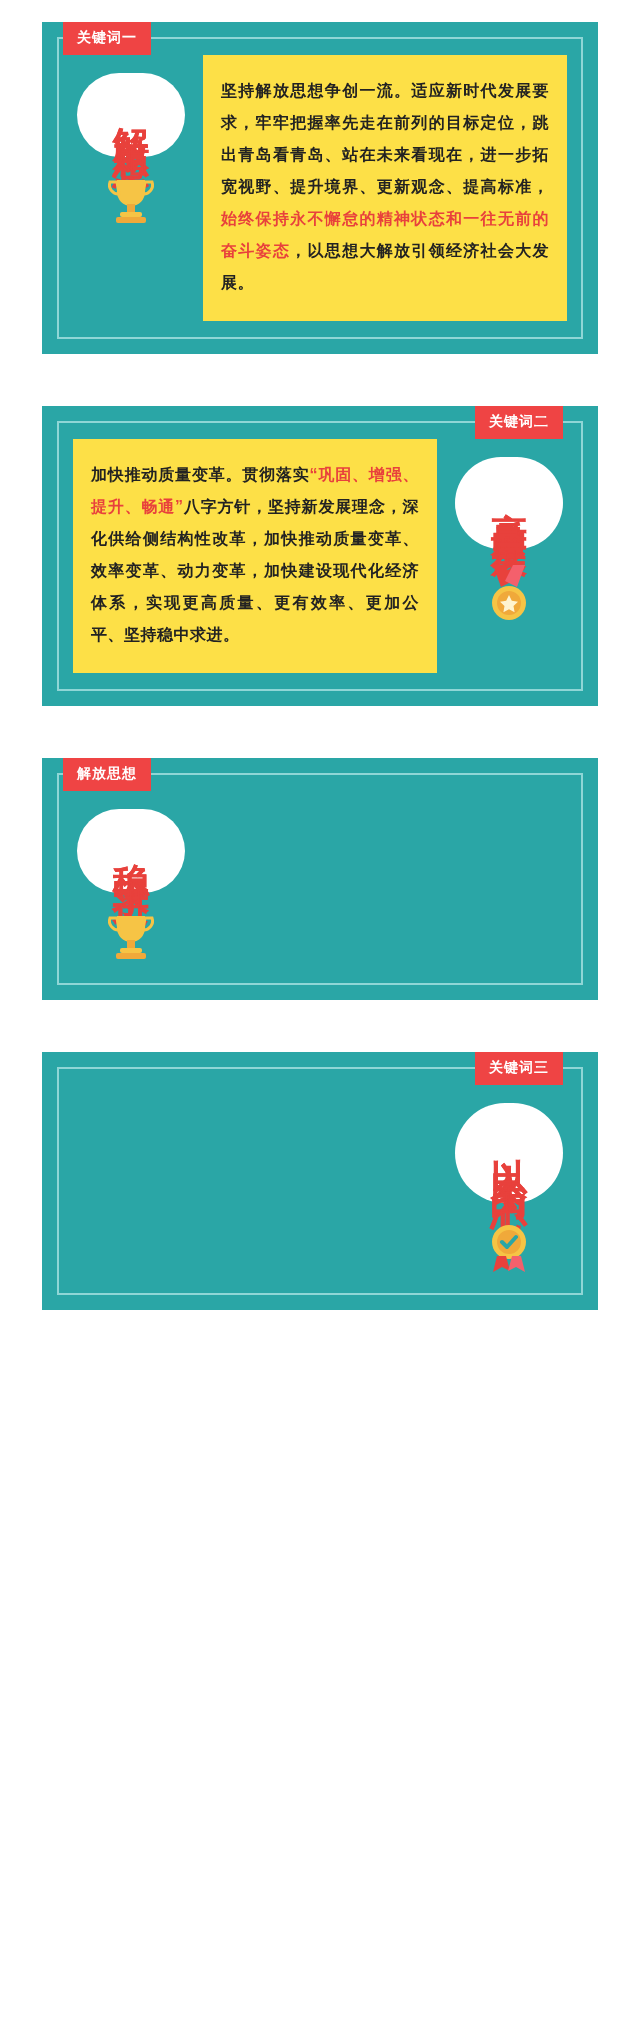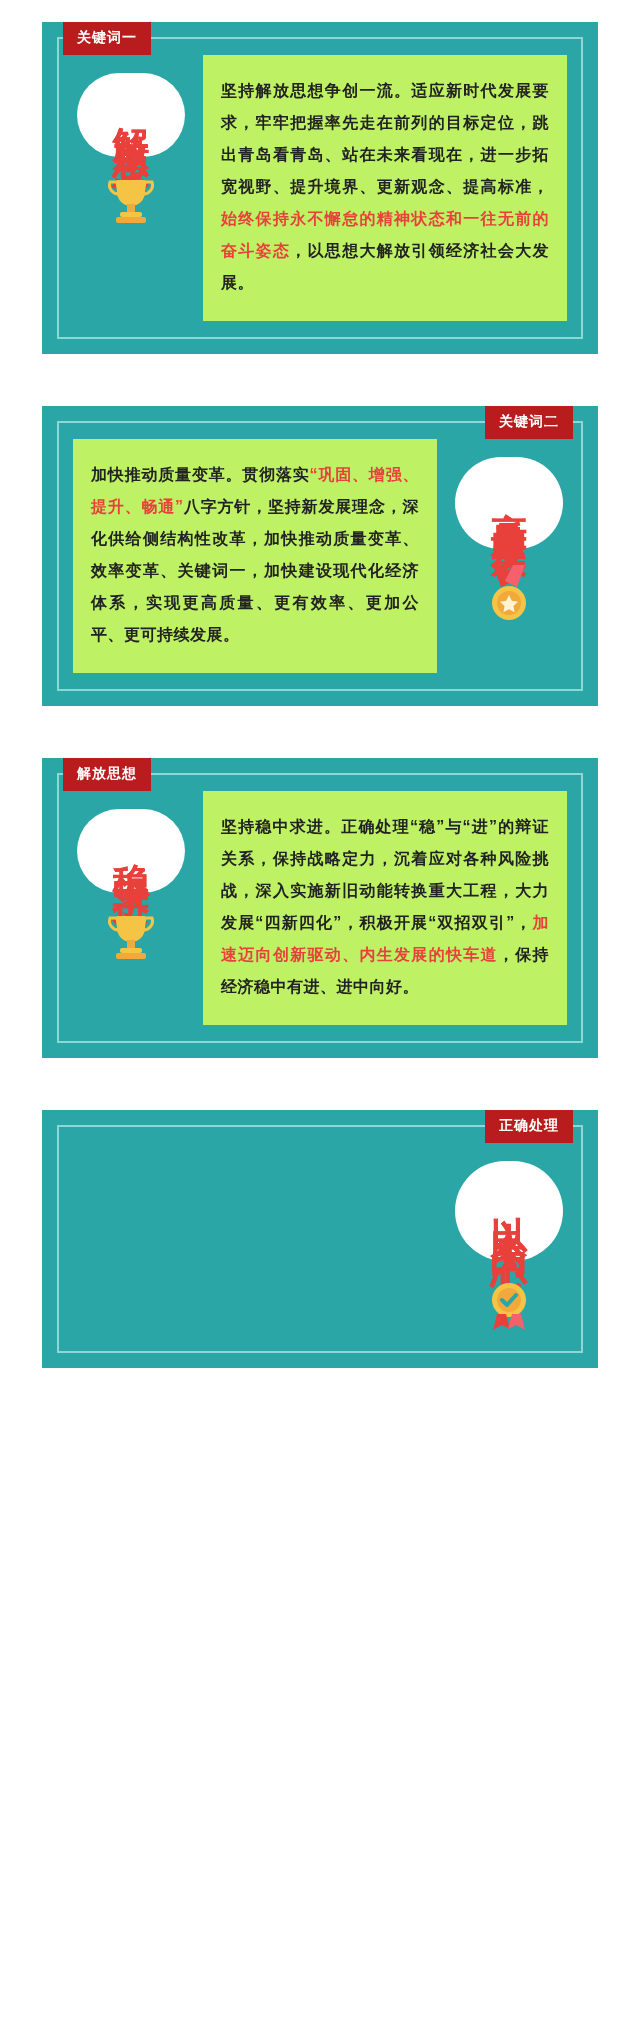--- a/index.html
+++ b/index.html
@@ -27,31 +27,31 @@
     display: flex;
     gap: 14px;
   }
   .card.left .card-inner { flex-direction: row; }
   .card.right .card-inner { flex-direction: row-reverse; }
 
   
   .badge {
     position: absolute;
     top: -3px;
-    background: #b91c1c;
+    background: #ef4444;
     color: #ffffff;
     font-size: 14px;
     font-weight: bold;
     letter-spacing: 1px;
     padding: 7px 14px 8px 14px;
     white-space: nowrap;
     z-index: 5;
   }
   .card.left .badge { left: 18px; }
-  .card.right .badge { right: 22px; }
+  .card.right .badge { right: 32px; }
 
   
   .pill-col {
     width: 116px;
     flex: 0 0 116px;
     display: flex;
     flex-direction: column;
     align-items: center;
   }
   .pill {
@@ -78,21 +78,21 @@
     margin-top: 12px;
     height: 62px;
     display: flex;
     align-items: center;
     justify-content: center;
   }
 
   
   .text-panel {
     flex: 1 1 auto;
-    background: #bef264;
+    background: #fde047;
     padding: 20px 18px 22px 18px;
     font-size: 16px;
     line-height: 2.0;
     color: #222222;
     letter-spacing: 0.5px;
     text-align: justify;
   }
   .text-panel .hl {
     color: #e8413c;
     font-weight: bold;
@@ -137,21 +137,21 @@
             <svg width="60" height="62" viewBox="0 0 60 62">
               <path d="M14 4h12l8 16-12 6z" fill="#e8413c"></path>
               <path d="M46 4H34l-8 16 12 6z" fill="#f4606c"></path>
               <circle cx="30" cy="42" r="17" fill="#f6c445"></circle>
               <circle cx="30" cy="42" r="12" fill="#f0a93a"></circle>
               <path d="M30 34l2.8 5.8 6.2.9-4.5 4.4 1.1 6.2-5.6-3-5.6 3 1.1-6.2-4.5-4.4 6.2-.9z" fill="#fff4cf"></path>
             </svg>
           </div>
         </div>
         <div class="text-panel">
-          <p><span>加快推动质量变革。贯彻落实</span><span class="hl">“巩固、增强、提升、畅通”</span><span>八字方针，坚持新发展理念，深化供给侧结构性改革，加快推动质量变革、效率变革、关键词一，加快建设现代化经济体系，实现更高质量、更有效率、更加公平、更可持续发展。</span></p>
+          <p><span>加快推动质量变革。贯彻落实</span><span class="hl">“巩固、增强、提升、畅通”</span><span>八字方针，坚持新发展理念，深化供给侧结构性改革，加快推动质量变革、效率变革、动力变革，加快建设现代化经济体系，实现更高质量、更有效率、更加公平、坚持稳中求进。</span></p>
         </div>
       </div>
     </div>
     <div class="card left">
       <div class="badge">解放思想</div>
       <div class="card-inner">
         <div class="pill-col">
           <div class="pill">
             <div class="pill-text">稳中求进</div>
           </div>
@@ -159,27 +159,24 @@
             <svg width="60" height="60" viewBox="0 0 60 60">
               <path d="M16 10h28v12a14 14 0 0 1-28 0z" fill="#f6c445"></path>
               <path d="M16 12H9a9 9 0 0 0 9 12z" fill="none" stroke="#f6c445" stroke-width="3"></path>
               <path d="M44 12h7a9 9 0 0 1-9 12z" fill="none" stroke="#f6c445" stroke-width="3"></path>
               <rect x="26" y="34" width="8" height="8" fill="#f0a93a"></rect>
               <rect x="19" y="42" width="22" height="5" rx="2" fill="#f6c445"></rect>
               <rect x="15" y="47" width="30" height="6" rx="2" fill="#f0a93a"></rect>
             </svg>
           </div>
         </div>
-        <div class="text-panel">
-          <p><span>坚持稳中求进。正确处理“稳”与“进”的辩证关系，保持战略定力，沉着应对各种风险挑战，深入实施新旧动能转换重大工程，大力发展“四新四化”，积极开展“双招双引”，</span><span class="hl">加速迈向创新驱动、内生发展的快车道</span><span>，保持经济稳中有进、进中向好。</span></p>
-        </div>
       </div>
     </div>
     <div class="card right">
-      <div class="badge">正确处理</div>
+      <div class="badge">关键词三</div>
       <div class="card-inner">
         <div class="pill-col">
           <div class="pill">
             <div class="pill-text">以人民为中心</div>
           </div>
           <div class="emblem">
             <svg width="60" height="60" viewBox="0 0 60 60">
               <circle cx="30" cy="26" r="17" fill="#f6c445"></circle>
               <circle cx="30" cy="26" r="12" fill="#f0a93a"></circle>
               <path d="M23 26l5 5 9-10" fill="none" stroke="#2aa6a6" stroke-width="4" stroke-linecap="round" stroke-linejoin="round"></path>

